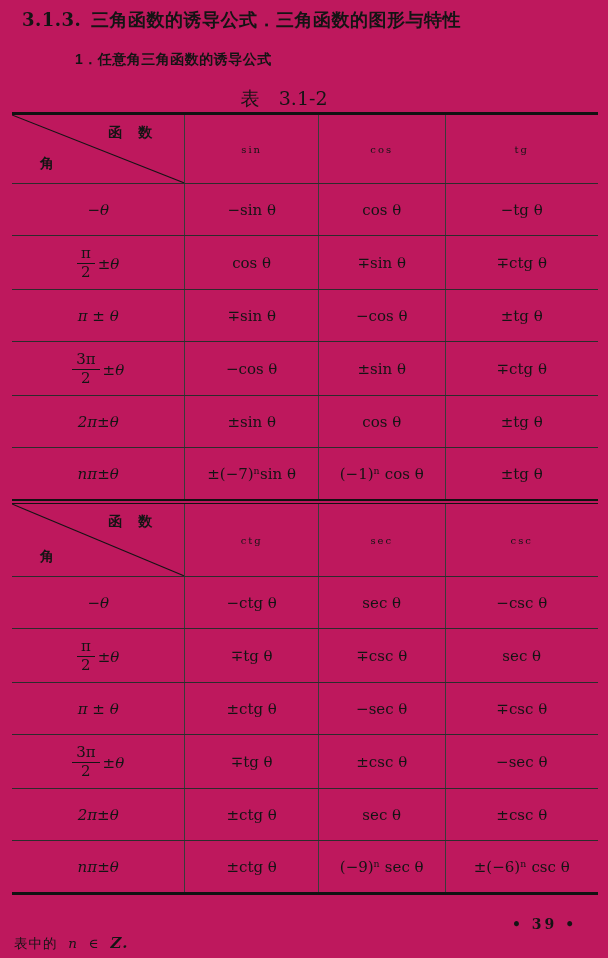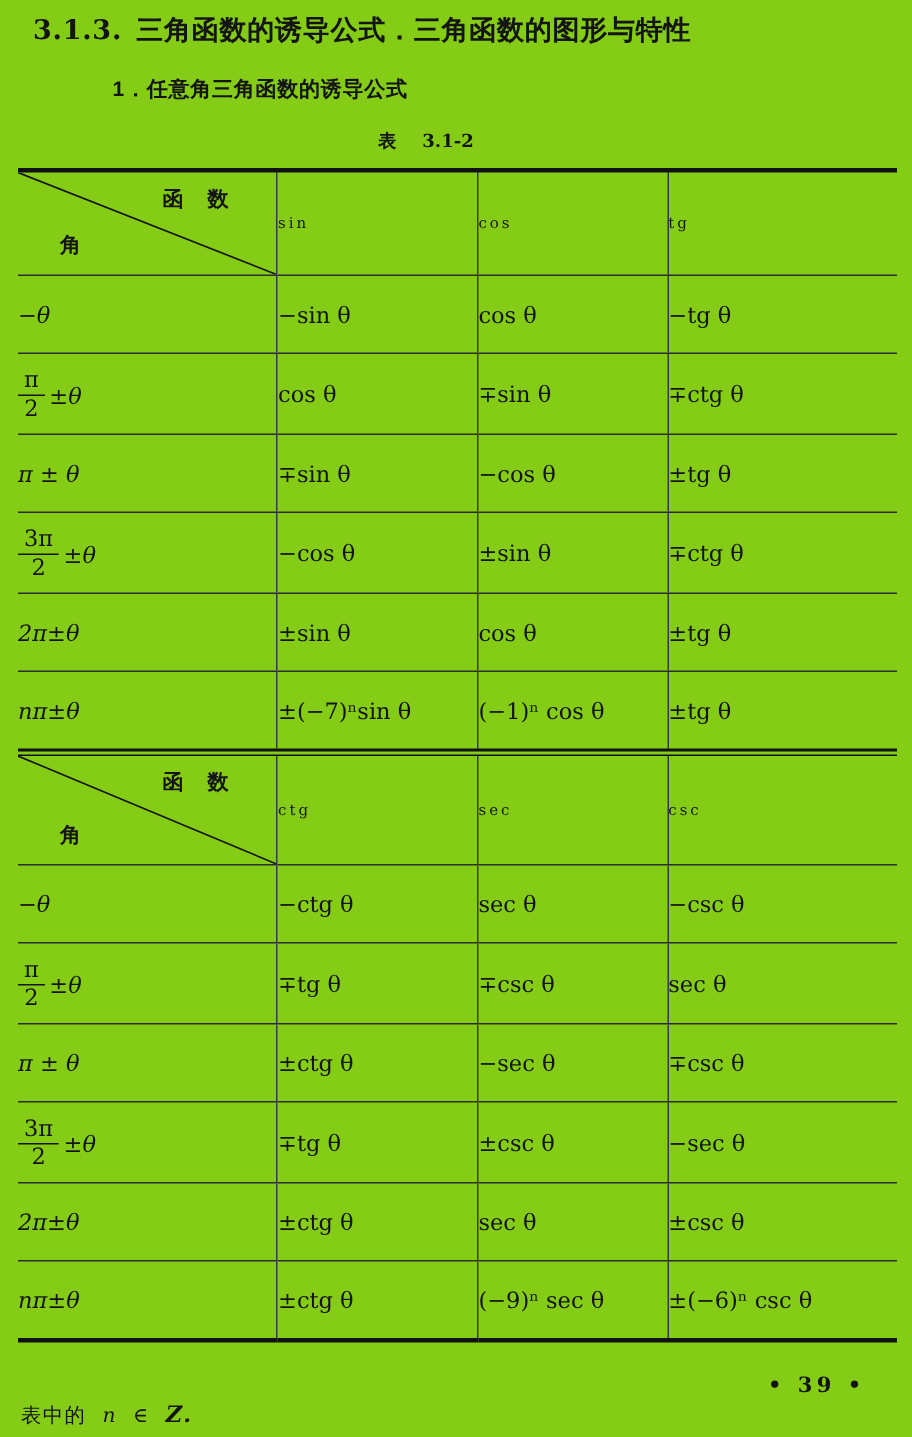--- a/index.html
+++ b/index.html
@@ -1,43 +1,43 @@
 <!DOCTYPE html>
 <html><head>
 <meta charset="utf-8">
 <style>
   html,body{margin:0;padding:0;background:#e8e8e6;}
   .page{
     position:relative;width:608px;height:958px;margin:0 auto;
-    background:#84cc16;color:#141414;overflow:hidden;
+    background:#be185d;color:#141414;overflow:hidden;
     font-family:"Liberation Sans", sans-serif;
   }
   
   .heading{
     position:absolute;top:8px;left:22px;font-size:18px;font-weight:bold;
     letter-spacing:0.5px;white-space:nowrap;
   }
   .heading .num{font-family:"DejaVu Serif", serif;margin-right:4px;}
   .subheading{
     position:absolute;top:51px;left:56px;font-size:14px;font-weight:bold;
     letter-spacing:0.5px;
     margin-left:19px;
   }
   .caption{
     position:absolute;top:86px;left:0;width:568px;text-align:center;
-    font-size:12px;font-weight:bold;
+    font-size:19px;font-weight:normal;
   }
   .caption .cap-num{font-family:"DejaVu Serif", serif;margin-left:14px;}
   
   .table-wrap{position:absolute;left:12px;top:112px;width:586px;}
   table{width:100%;border-collapse:collapse;table-layout:fixed;}
   table.t1{border-top:3px solid #111;}
   col.c1{width:29.5%;} col.c2{width:22.8%;} col.c3{width:21.6%;} col.c4{width:26.1%;}
   td{
-    text-align:left;vertical-align:middle;
+    text-align:center;vertical-align:middle;
     font-family:"DejaVu Serif", serif;font-size:15px;
     border-bottom:1px solid #2c2c2c;padding:0;
   }
   td + td{border-left:1px solid #3a3a3a;}
   tr.rh td{height:68px;}
   tr.rh2 td{height:72px;}
   tr.r td{height:51px;}
   tr.rf td{height:53px;}
   table.t1 tr.last td{border-bottom:none;}
   table.t2 tr.last td{border-bottom:3px solid #111;}

